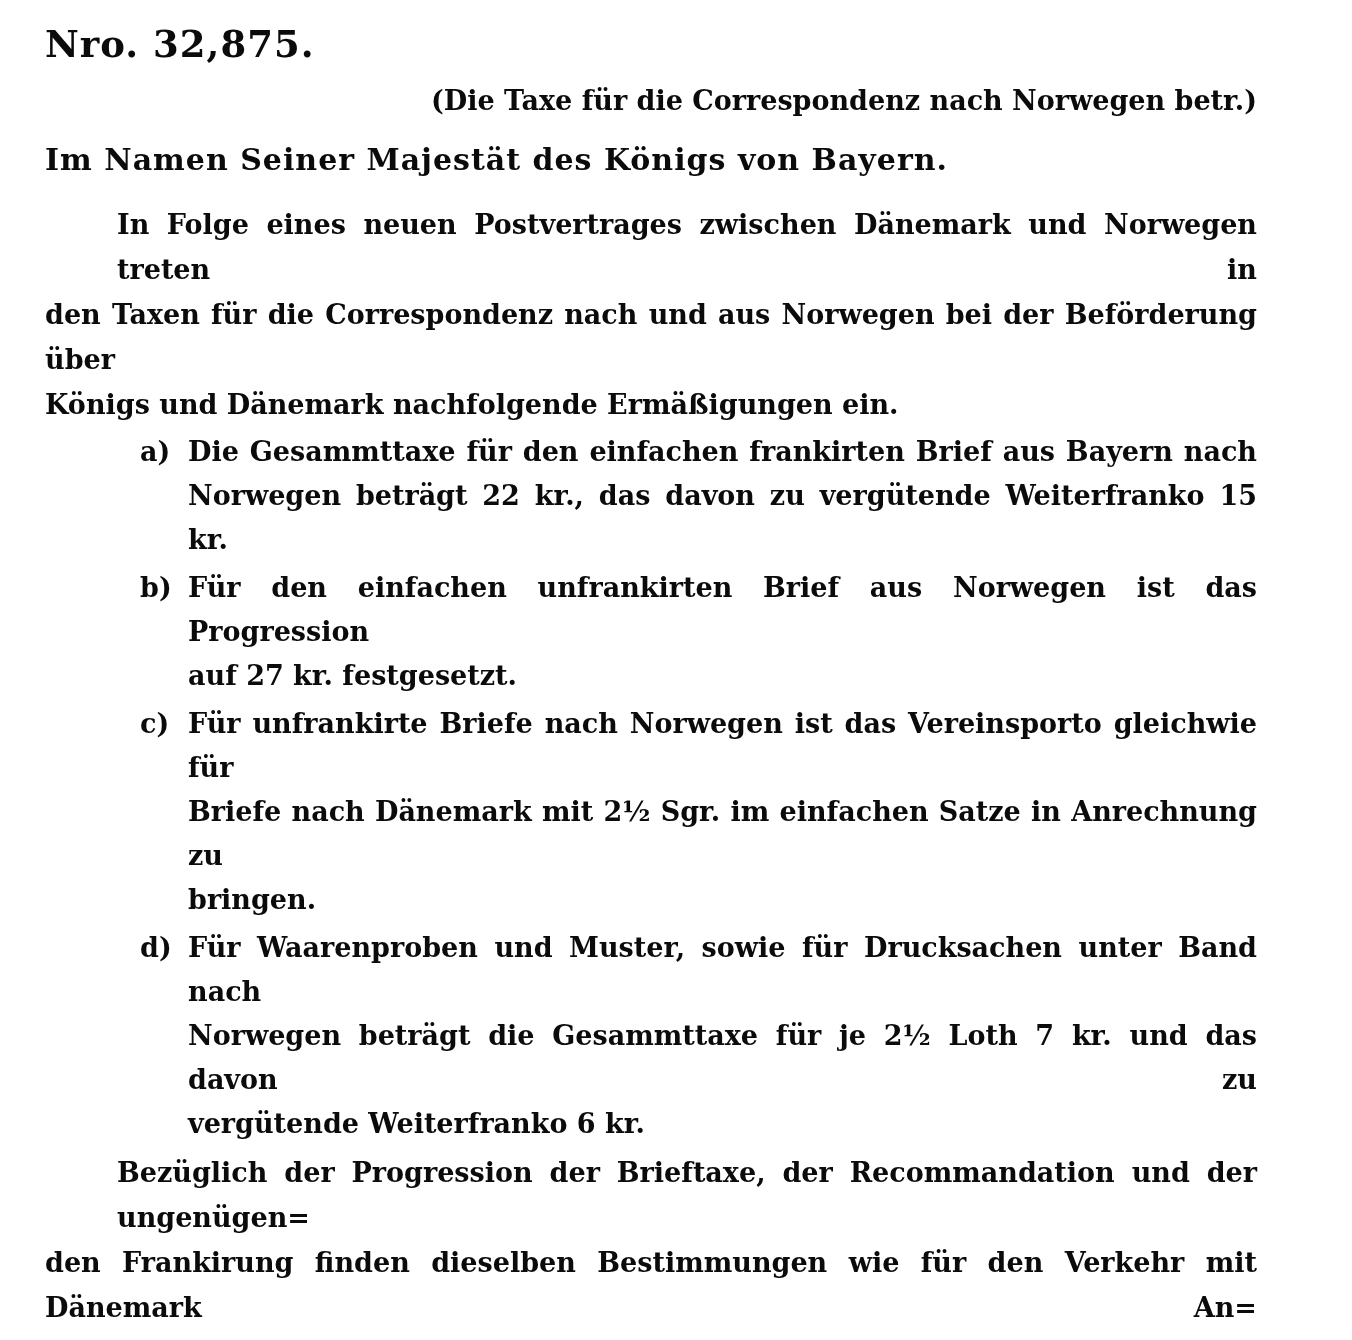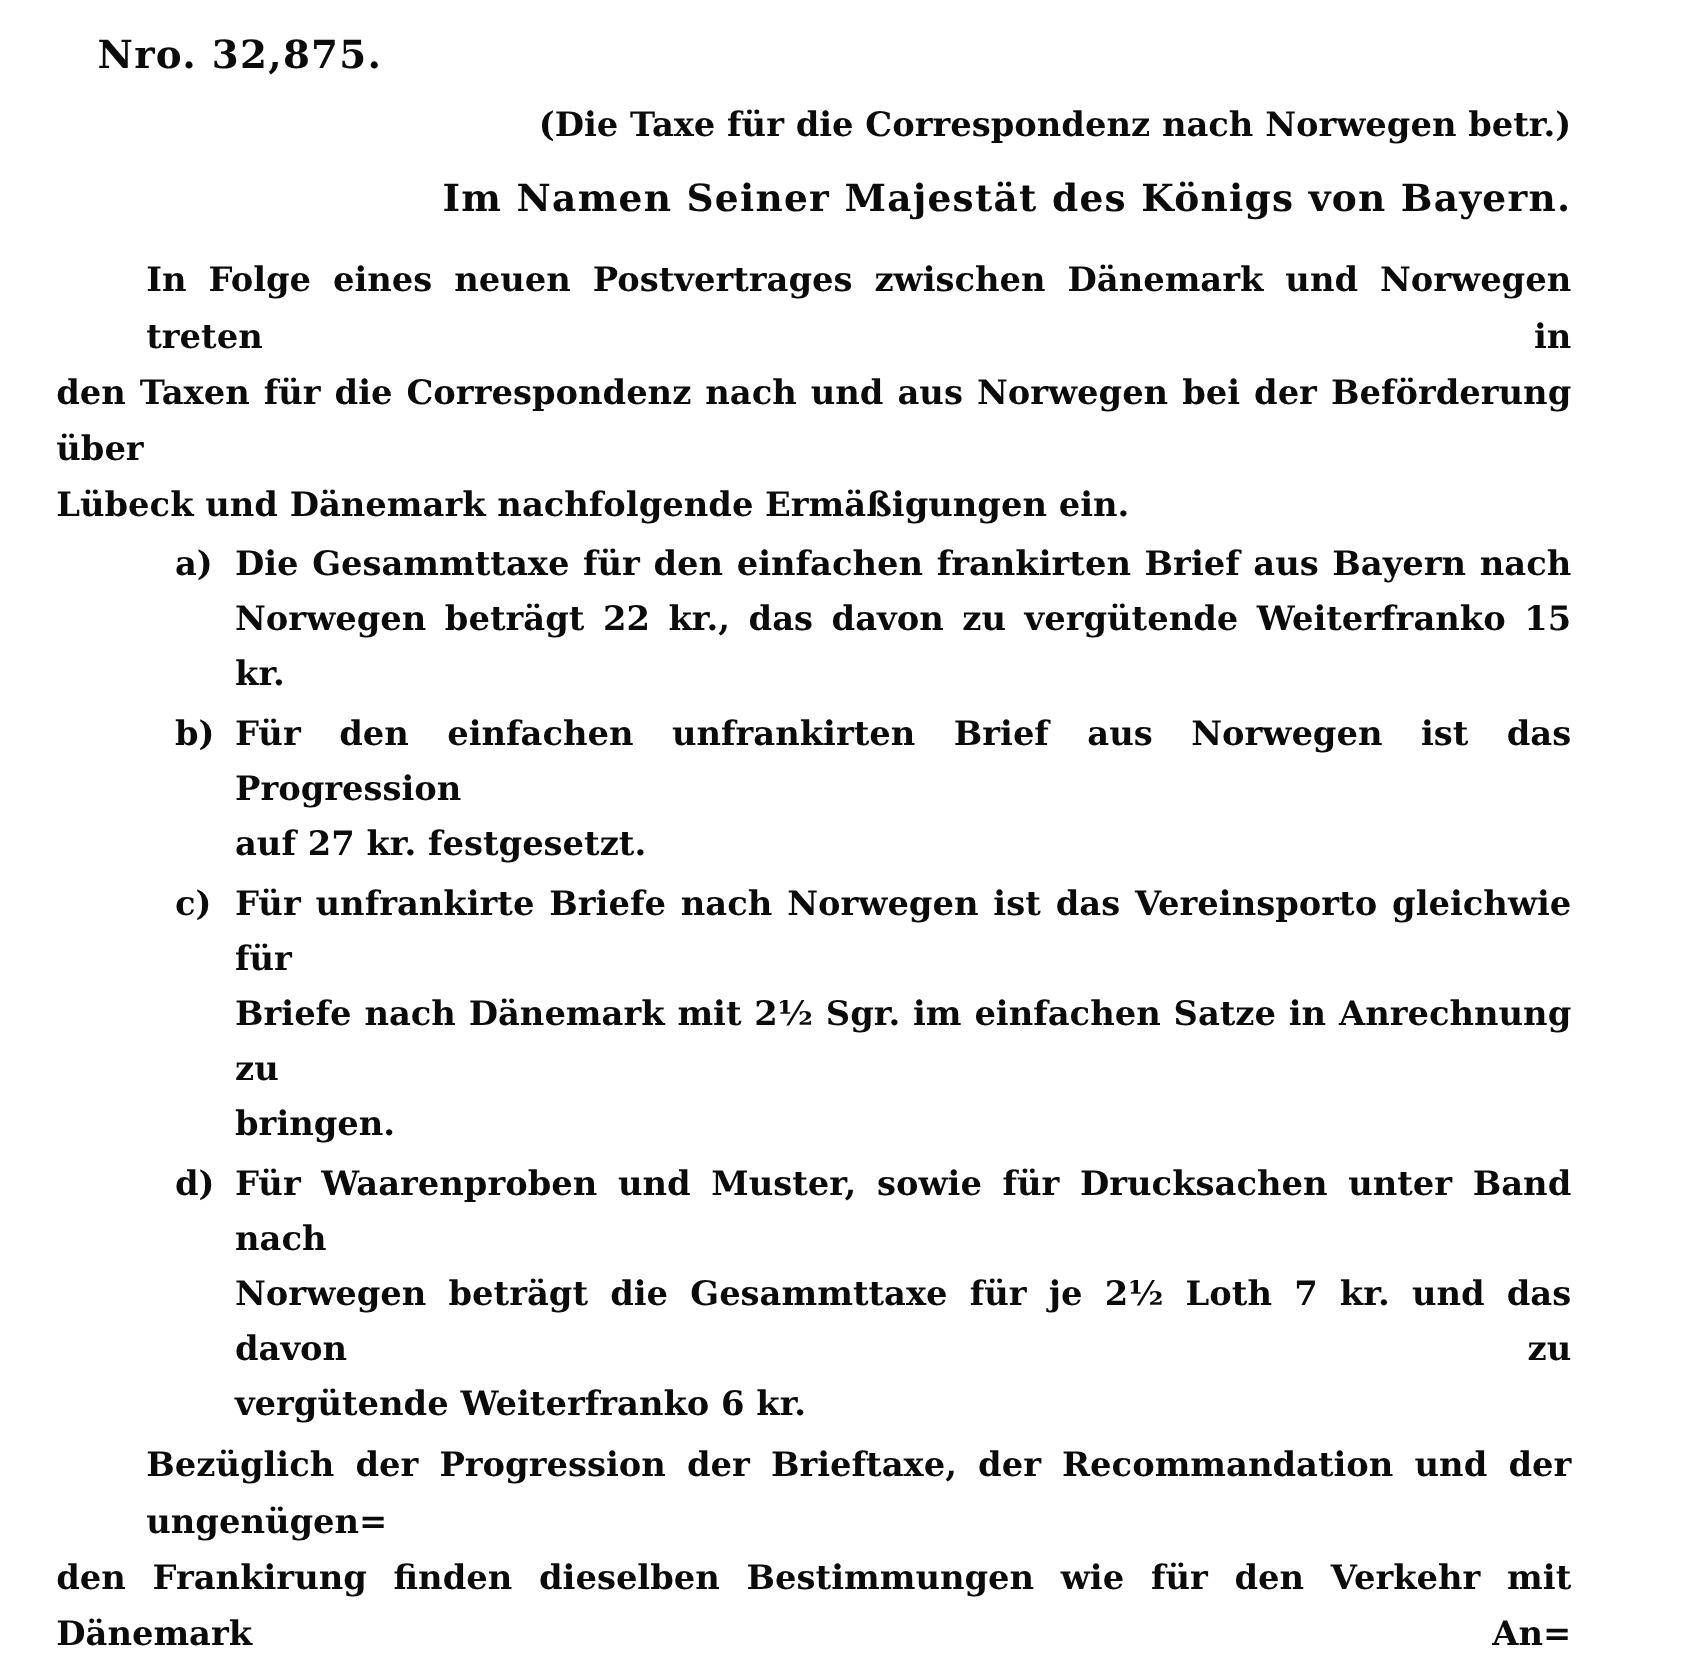--- a/index.html
+++ b/index.html
@@ -18,35 +18,34 @@
   .line {
     font-size: 27px;
     line-height: 44px;
     text-align: justify;
     text-align-last: justify;
   }
   .line.end { text-align-last: left; }
   .line.indent { padding-left: 72px; }
 
   .doc-number {
-    font-size: 31px;
+    font-size: 37px;
     line-height: 44px;
     letter-spacing: 1px;
-    margin-left: 33px;
   }
   .subject {
     font-size: 27px;
     line-height: 44px;
     text-align: right;
     margin-top: 13px;
   }
   .heading {
     font-size: 30px;
     line-height: 46px;
-    text-align: right;
+    text-align: left;
     letter-spacing: 1px;
     margin-top: 14px;
   }
   .intro { margin-top: 19px; }
 
   .items { margin-top: 3px; }
   .item { display: flex; margin-bottom: 4px; }
   .item-label {
     flex: 0 0 48px;
     margin-left: 95px;
@@ -64,21 +63,21 @@
 
   <div class="doc-number">Nro. 32,875.</div>
 
   <div class="subject">(Die Taxe für die Correspondenz nach Norwegen betr.)</div>
 
   <div class="heading">Im Namen Seiner Majestät des Königs von Bayern.</div>
 
   <div class="intro para">
     <div class="line indent">In Folge eines neuen Postvertrages zwischen Dänemark und Norwegen treten in</div>
     <div class="line">den Taxen für die Correspondenz nach und aus Norwegen bei der Beförderung über</div>
-    <div class="line end">Lübeck und Dänemark nachfolgende Ermäßigungen ein.</div>
+    <div class="line end">Königs und Dänemark nachfolgende Ermäßigungen ein.</div>
   </div>
 
   <div class="items">
 
     <div class="item">
       <div class="item-label">a)</div>
       <div class="item-lines">
         <div class="line">Die Gesammttaxe für den einfachen frankirten Brief aus Bayern nach</div>
         <div class="line">Norwegen beträgt 22 kr., das davon zu vergütende Weiterfranko 15 kr.</div>
       </div>

